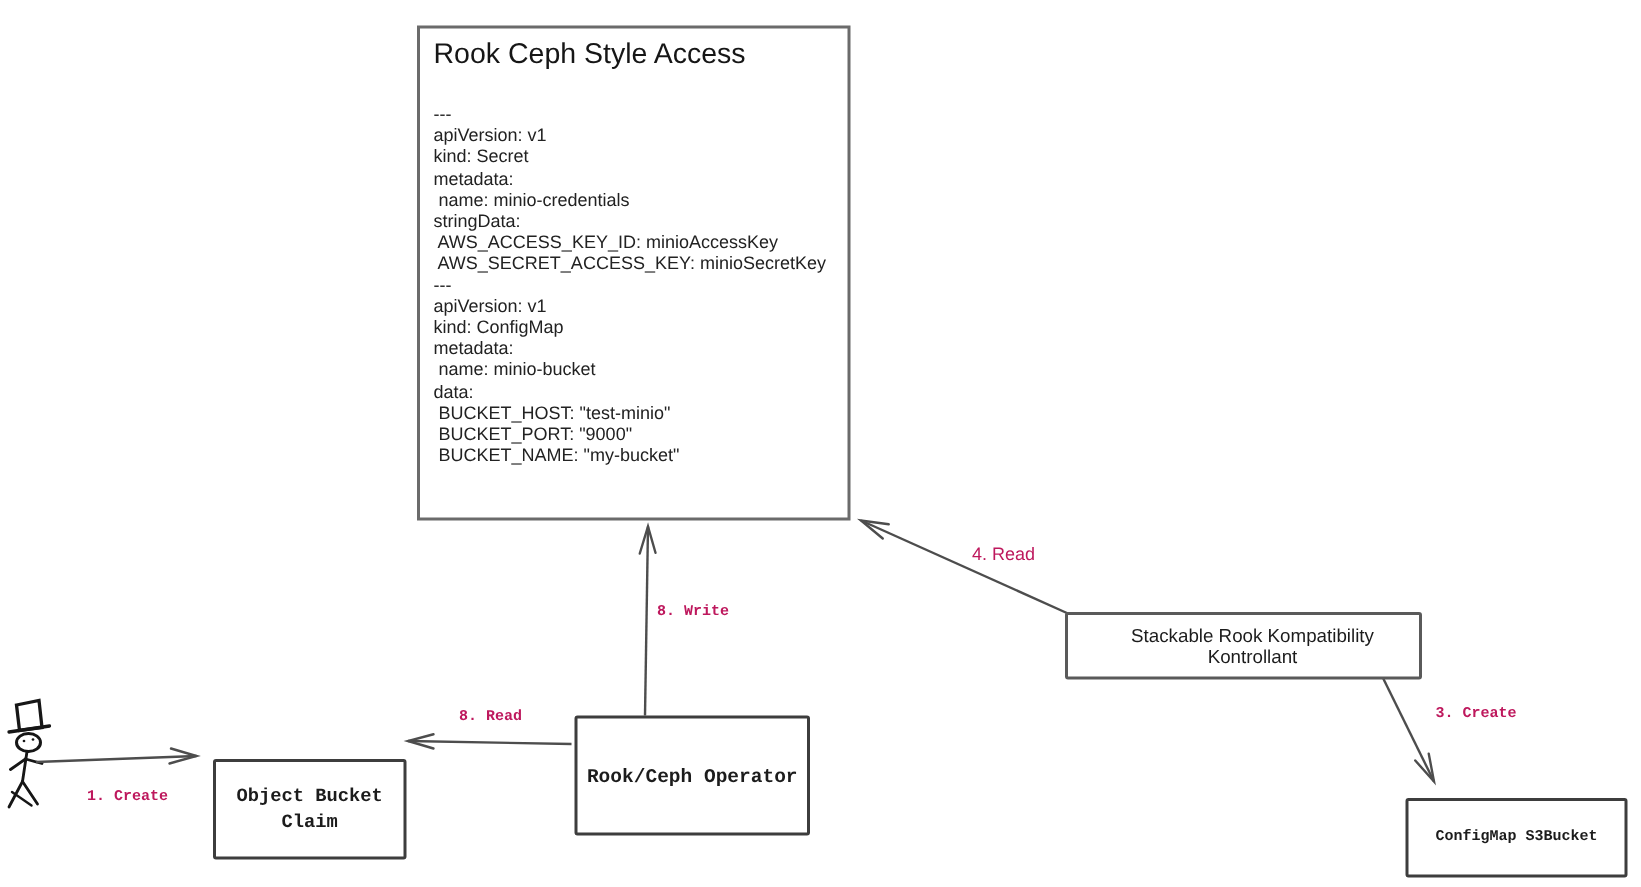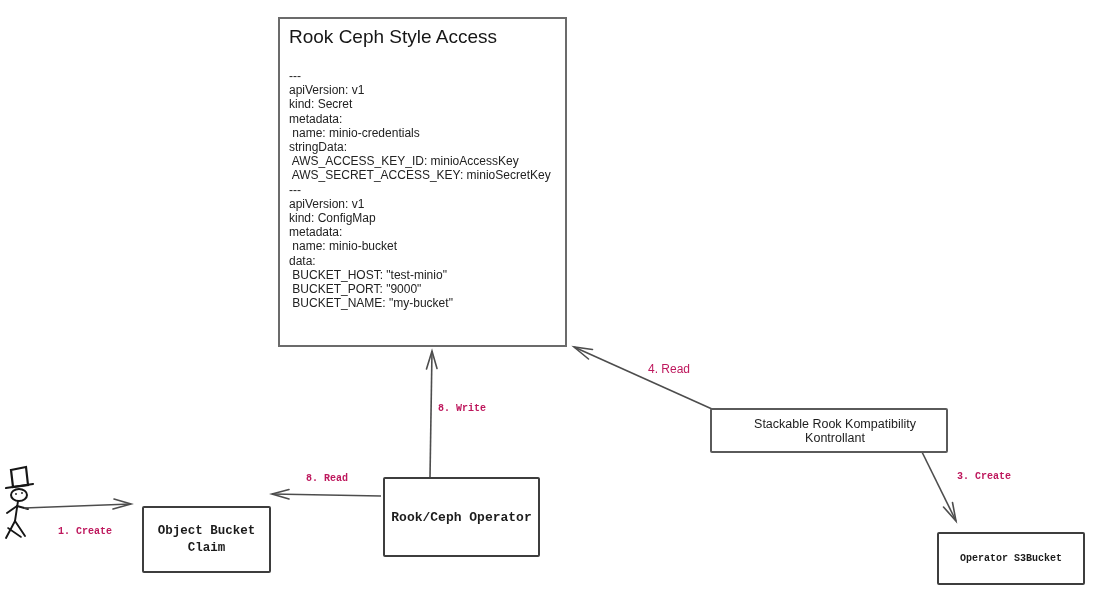--- a/index.html
+++ b/index.html
@@ -144,21 +144,21 @@
 data:
  BUCKET_HOST: "test-minio"
  BUCKET_PORT: "9000"
  BUCKET_NAME: "my-bucket"</div>
   </div>
 
   <div class="node mono-node obc">Object Bucket
 Claim</div>
   <div class="node mono-node op">Rook/Ceph Operator</div>
   <div class="node sans-node kon">Stackable Rook Kompatibility Kontrollant</div>
-  <div class="node mono-node s3">Operator S3Bucket</div>
+  <div class="node mono-node s3">ConfigMap S3Bucket</div>
 
   <div class="alabel mono l1">1. Create</div>
   <div class="alabel mono l2">8. Read</div>
   <div class="alabel mono l3">8. Write</div>
   <div class="alabel sans l4">4. Read</div>
   <div class="alabel mono l5">3. Create</div>
 
 </div>
 
 </body></html>

